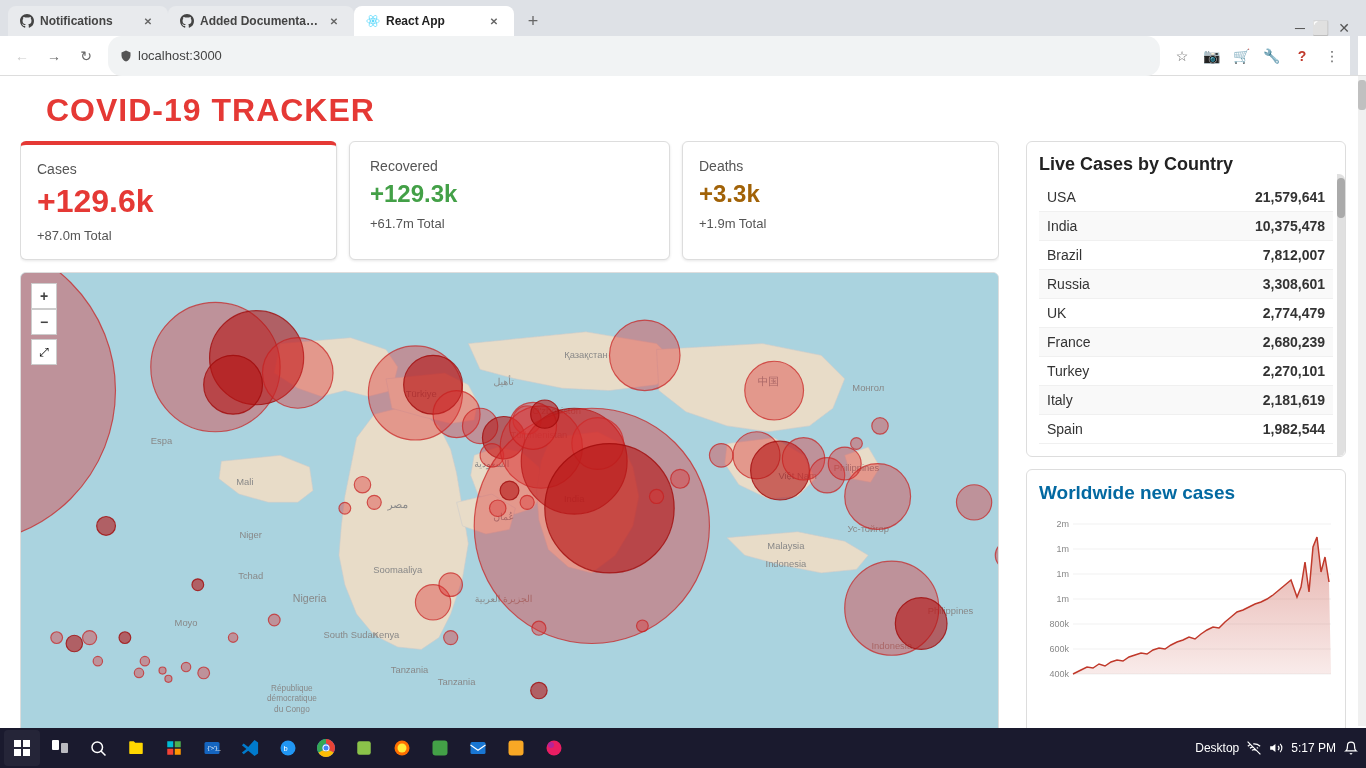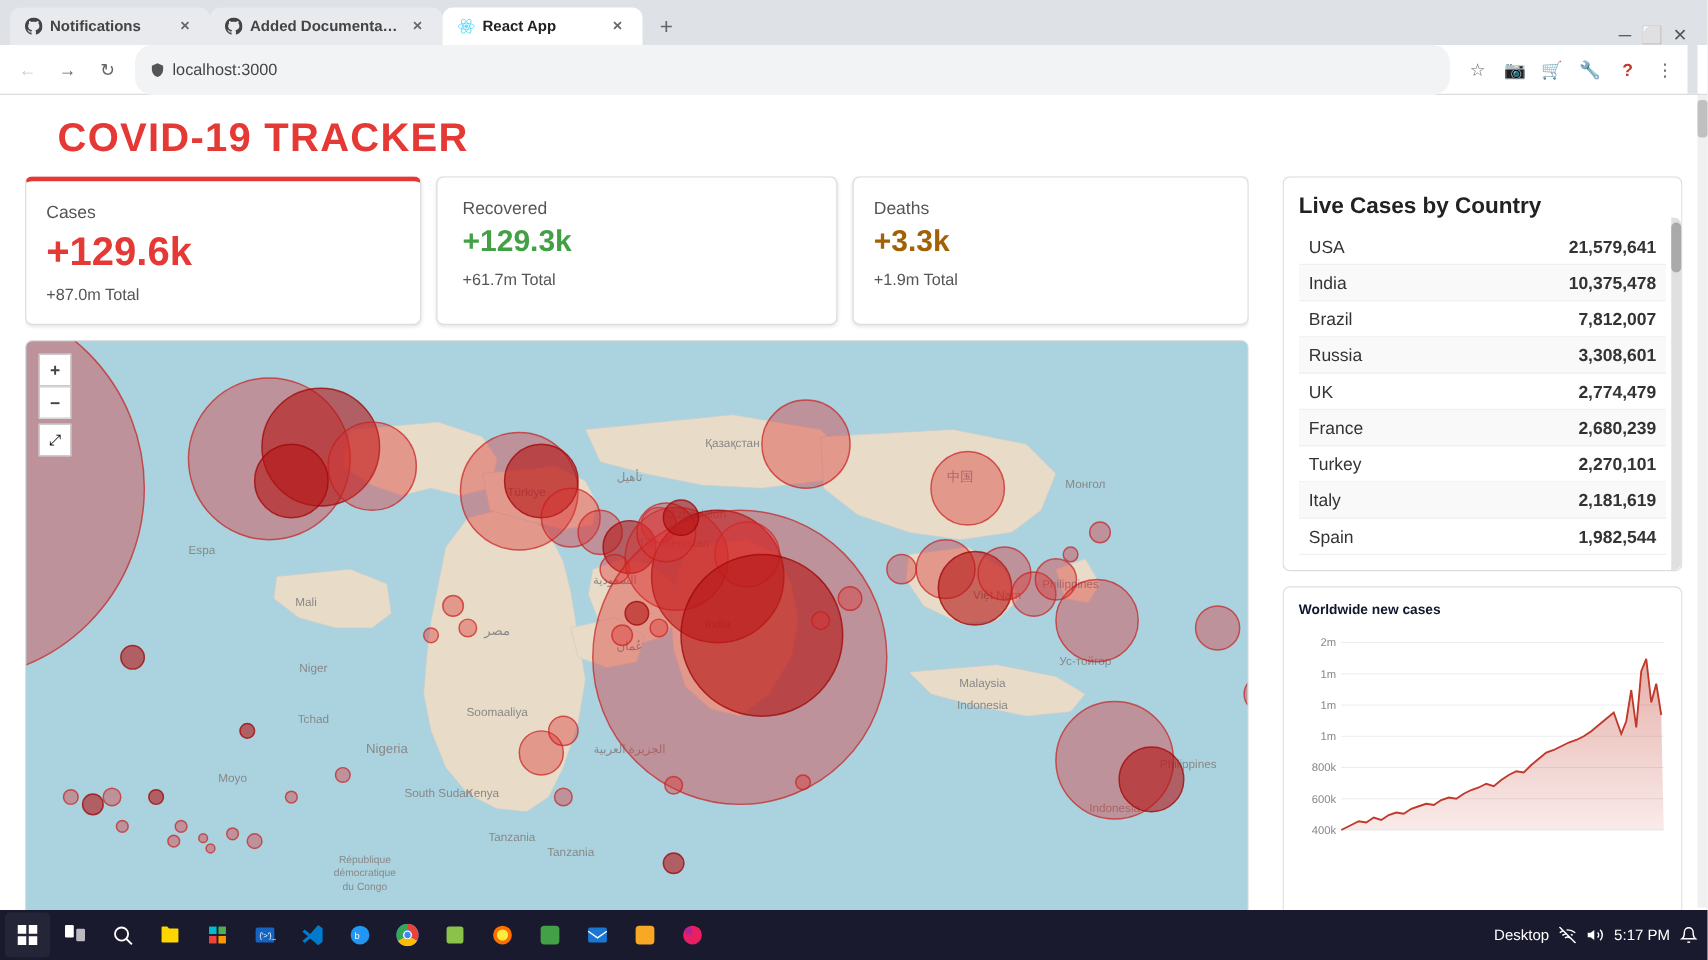--- a/index.html
+++ b/index.html
@@ -314,23 +314,23 @@
     .chart-section {
       background: #fff;
       border: 1px solid #ddd;
       border-radius: 6px;
       padding: 12px;
       flex: 1;
       overflow: hidden;
     }
 
     .chart-title {
-      font-size: 11px;
+      font-size: 19px;
       font-weight: 700;
-      color: #0f172a;
+      color: #0369a1;
       margin-bottom: 8px;
     }
 
     .chart-area {
       width: 100%;
       height: 180px;
       position: relative;
     }
 
     

